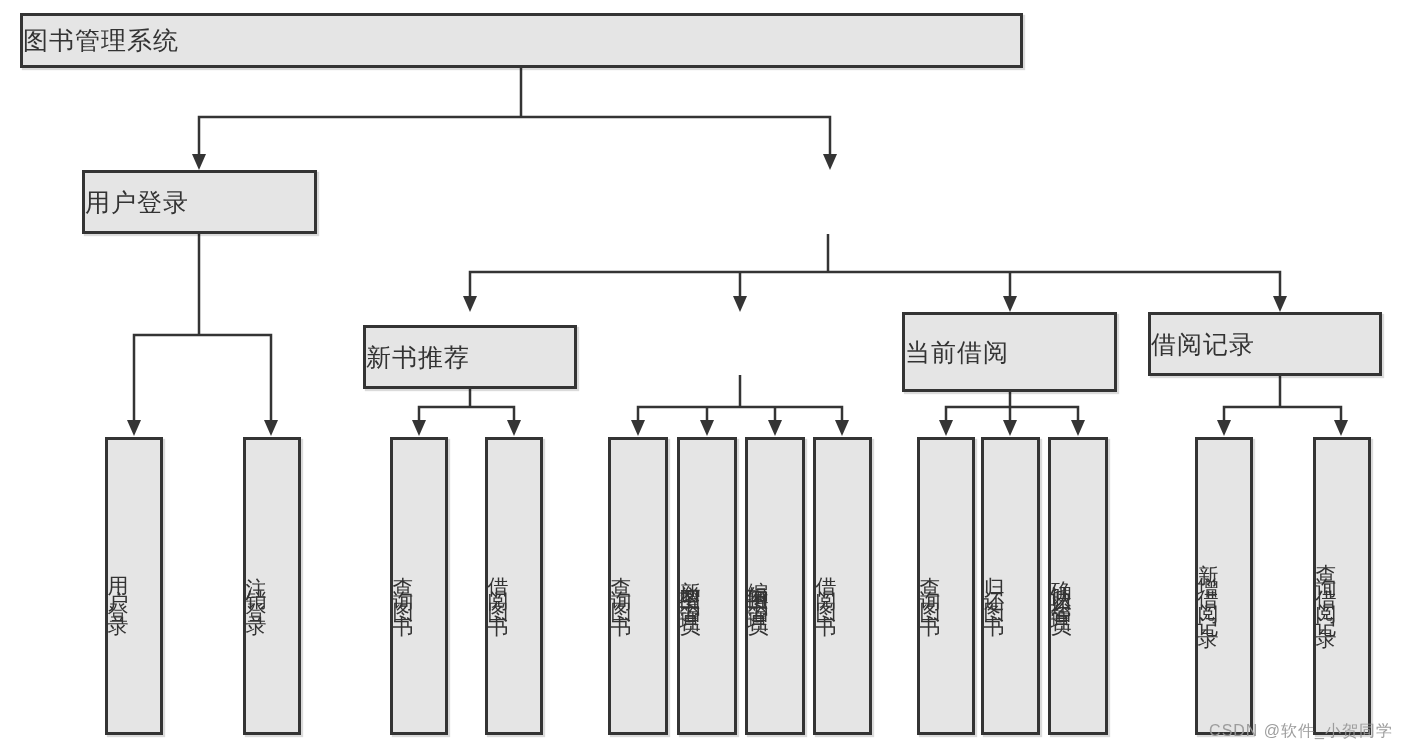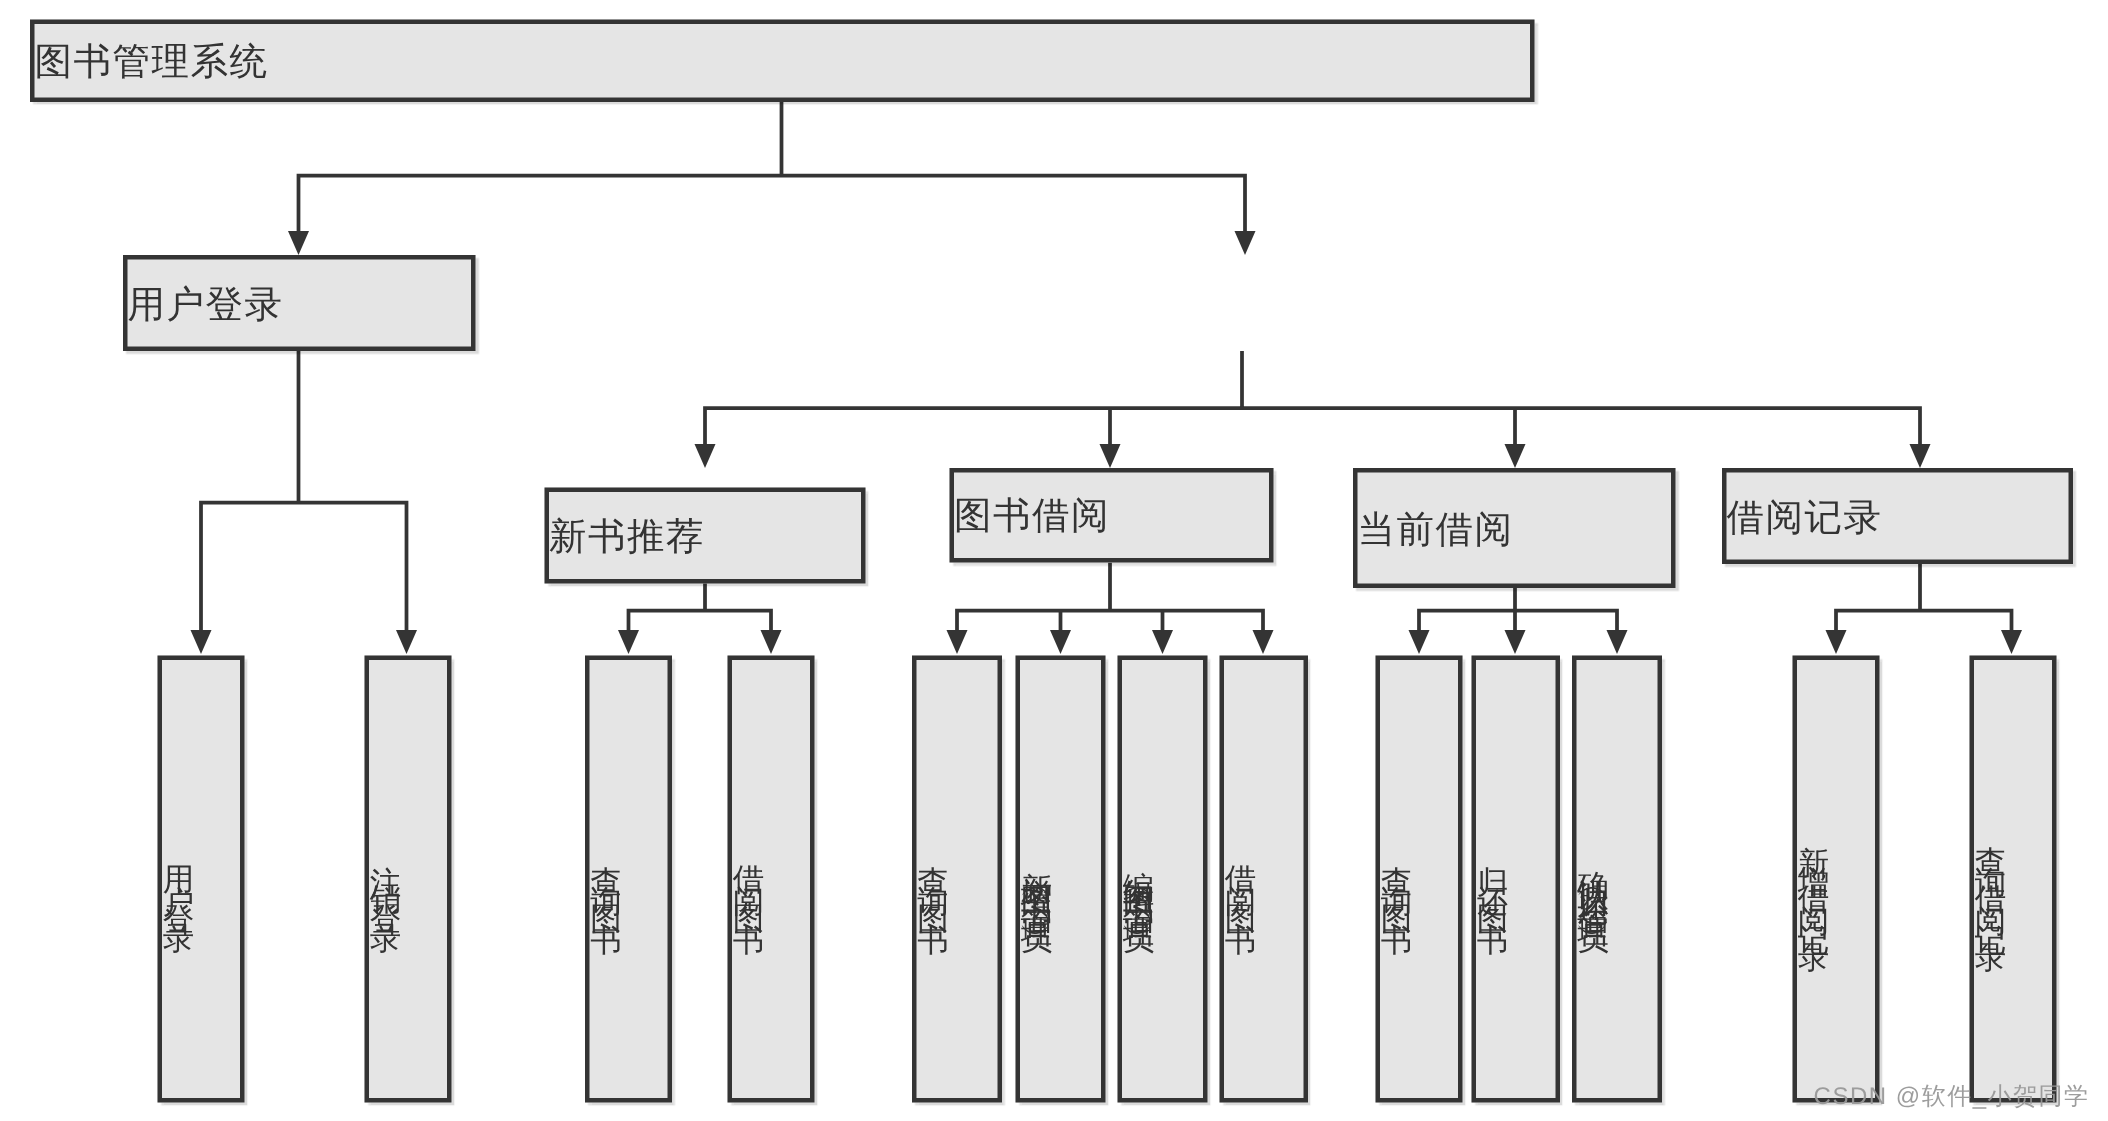--- a/index.html
+++ b/index.html
@@ -119,23 +119,20 @@
     <span class="lbl">图书管理系统</span>
   </div>
 
   <div class="node h n-user-login">
     <span class="lbl">用户登录</span>
   </div>
 
   <div class="node h n-new-book">
     <span class="lbl">新书推荐</span>
   </div>
-  <div class="node h n-book-borrow">
-    <span class="lbl">图书借阅</span>
-  </div>
   <div class="node h n-cur-borrow">
     <span class="lbl">当前借阅</span>
   </div>
   <div class="node h n-borrow-rec">
     <span class="lbl">借阅记录</span>
   </div>
 
   <div class="node v lf n-ul-login">
     <span class="lbl">用户登录</span>
   </div>

